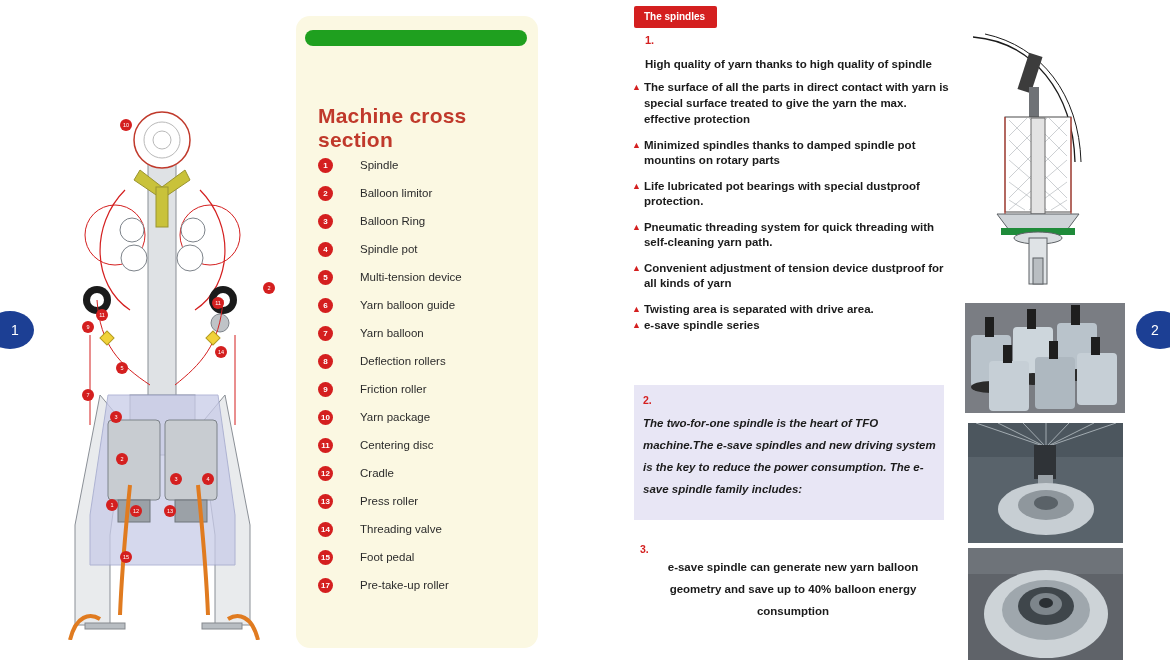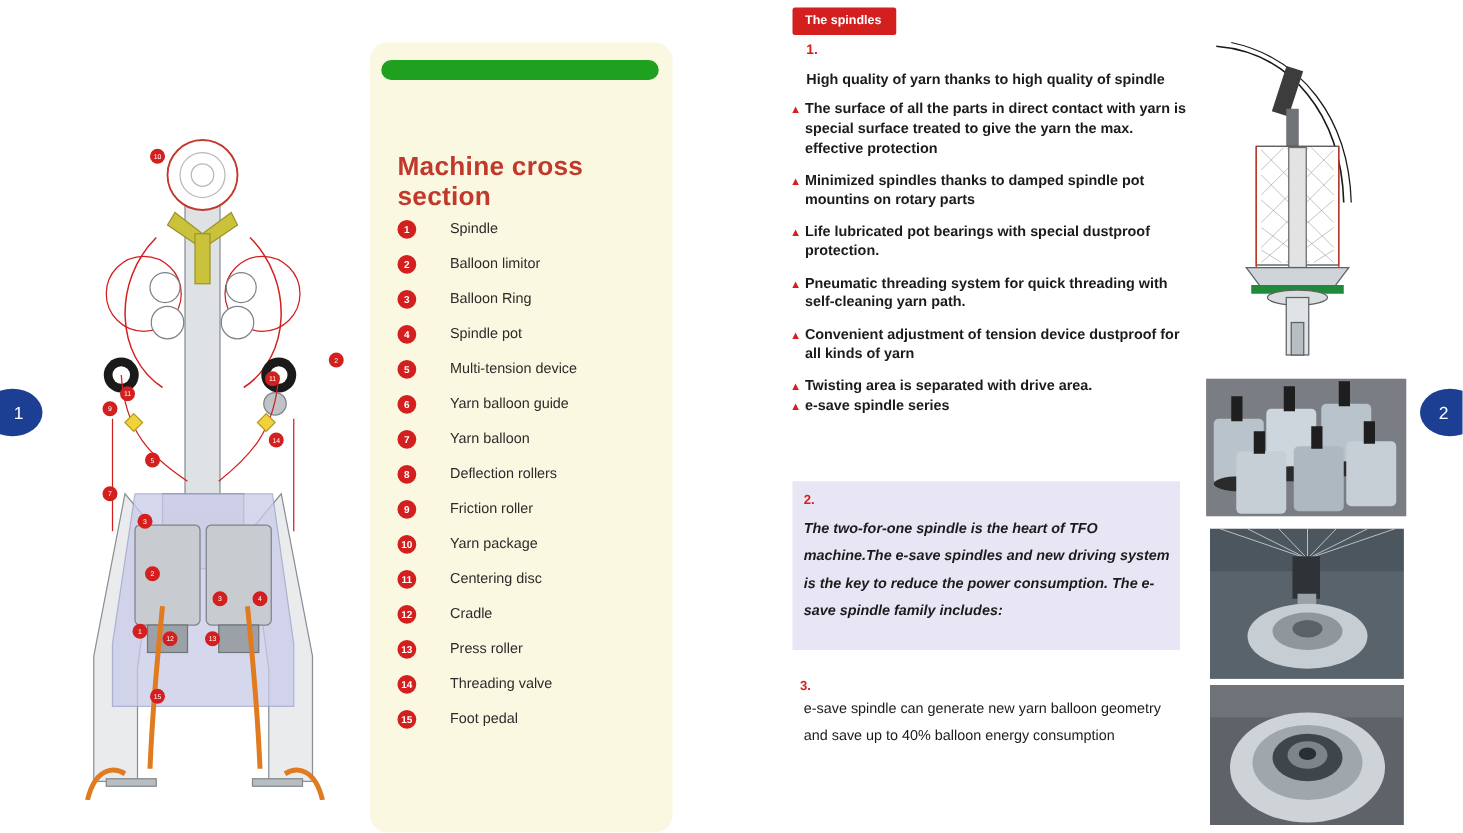--- a/index.html
+++ b/index.html
@@ -44,21 +44,20 @@
 
   
   .legend-card {
     position: absolute;
     left: 296px;
     top: 16px;
     width: 242px;
     height: 632px;
     background: #fbf8e2;
     border-radius: 14px;
-    margin-top: 18px;
   }
   .green-bar {
     position: absolute;
     left: 9px;
     top: 14px;
     width: 222px;
     height: 16px;
     border-radius: 8px;
     background: #1fa01f;
   }
@@ -187,23 +186,24 @@
     font-size: 10.5px;
     font-weight: bold;
     color: #d41f1f;
   }
   .note3-text {
     position: absolute;
     left: 643px;
     top: 556px;
     width: 300px;
     font-size: 11.5px;
-    font-weight: normal;
+    font-weight: bold;
     line-height: 22px;
     color: #1b1b1b;
+    text-align: center;
   }
 
   
   .photo {
     position: absolute;
     overflow: hidden;
   }
   .photo-spindle-drawing { left: 963px; top: 32px; width: 165px; height: 262px; background:#ffffff;}
   .photo-pots { left: 965px; top: 303px; width: 160px; height: 110px; background:#6f6f77; }
   .photo-cone { left: 968px; top: 423px; width: 155px; height: 120px; background:#4f5a61; }
@@ -368,20 +368,24 @@
       <span class="legend-label">Press roller</span>
     </div>
     <div class="legend-row">
       <span class="legend-num">14</span>
       <span class="legend-label">Threading valve</span>
     </div>
     <div class="legend-row">
       <span class="legend-num">15</span>
       <span class="legend-label">Foot pedal</span>
     </div>
+    <div class="legend-row">
+      <span class="legend-num">17</span>
+      <span class="legend-label">Pre-take-up roller</span>
+    </div>
   </div>
 </div>
 
 <div class="spindles-header">The spindles</div>
 
 <div class="bullets">
   <div class="bullet-first-num">1.</div>
   <div class="bullet-first-text">High quality of yarn thanks to high quality of spindle</div>
 
   <div class="bullet">

